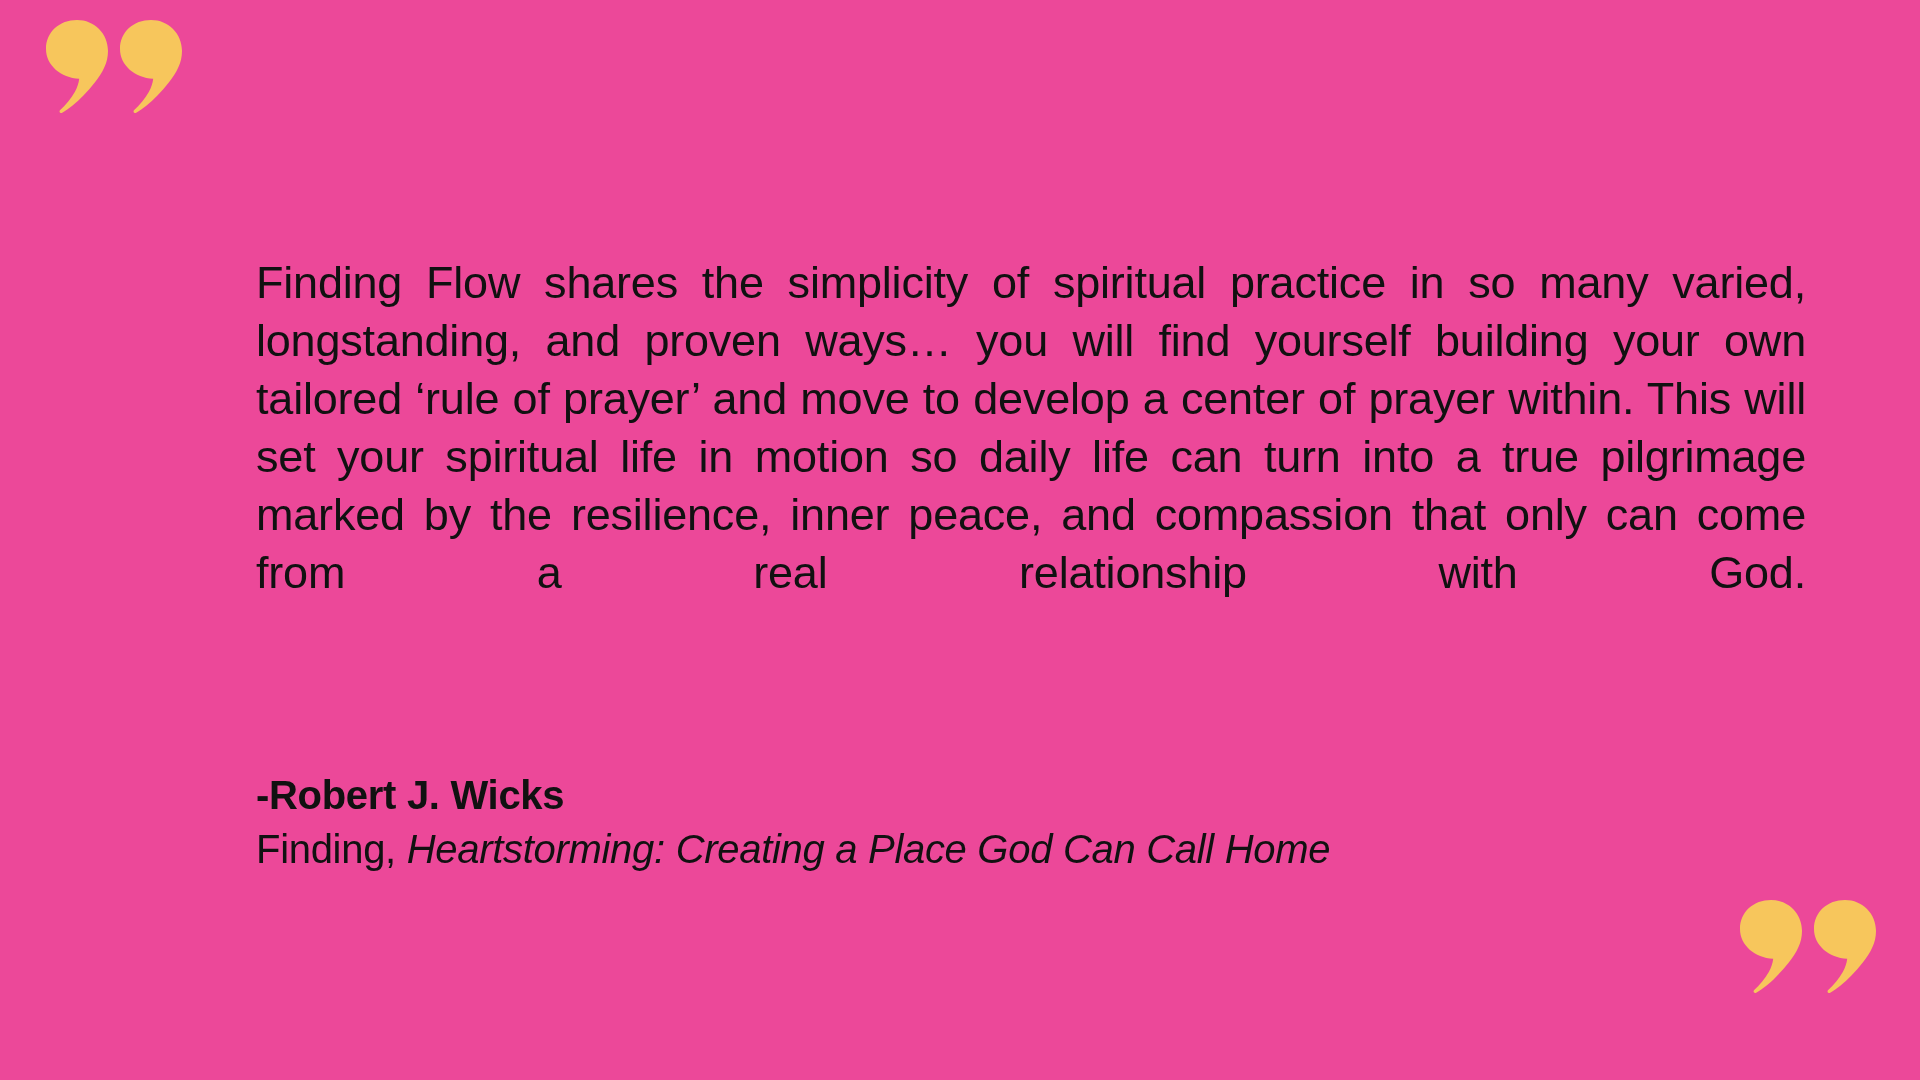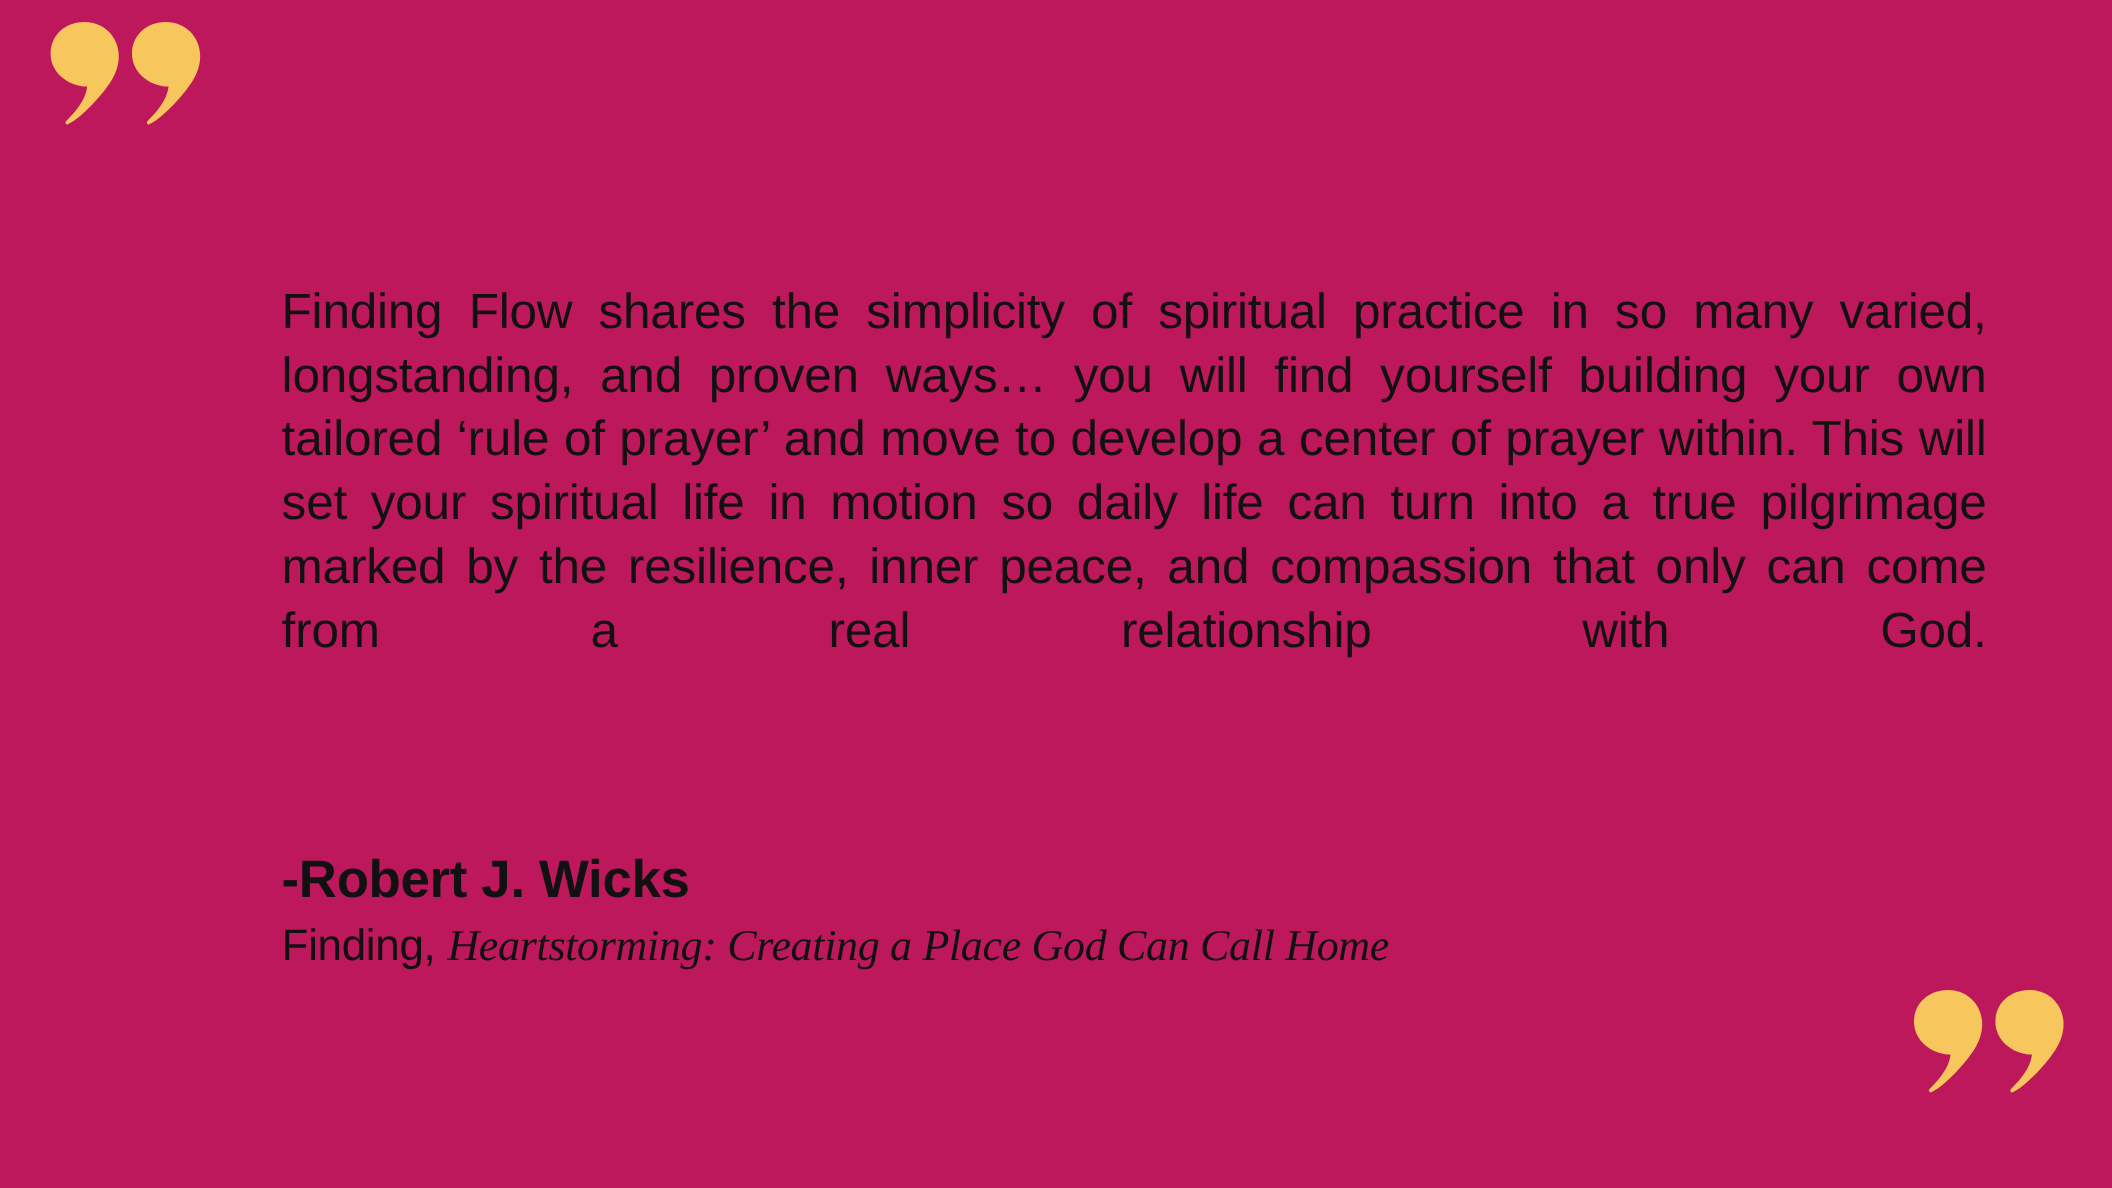--- a/index.html
+++ b/index.html
@@ -11,21 +11,21 @@
     height: 1080px;
     background: #ffffff;
     font-family: "Liberation Sans", sans-serif;
     overflow: hidden;
     position: relative;
   }
 
   .slide {
     position: absolute;
     inset: 0;
-    background: #be185d;
+    background: #ec4899;
   }
 
   
   .quote-mark {
     position: absolute;
     line-height: 1;
     user-select: none;
   }
   .quote-open {
     left: 44px;
@@ -65,39 +65,38 @@
   }
 
   .attribution {
     position: absolute;
     left: 256px;
     top: 768px;
     width: 1550px;
   }
   .author-name {
     font-family: "Liberation Sans", sans-serif;
-    font-size: 48px;
+    font-size: 40px;
     font-weight: bold;
     color: #111111;
     letter-spacing: -0.3px;
     line-height: 1.35;
     margin: 0;
   }
   .author-credit {
     font-family: "Liberation Sans", sans-serif;
     font-size: 40px;
     color: #111111;
     letter-spacing: -0.3px;
     line-height: 1.35;
     margin: 0;
     white-space: nowrap;
   }
   .author-credit .work-title {
     font-style: italic;
-    font-family: Liberation Serif, serif;
   }
 </style>
 </head>
 <body>
 
 <div class="slide">
 
   <div class="quote-mark quote-open">
     <svg width="140" height="110" viewBox="0 0 140 110" xmlns="http://www.w3.org/2000/svg" aria-hidden="true">
       <g fill="#f7c65c">

